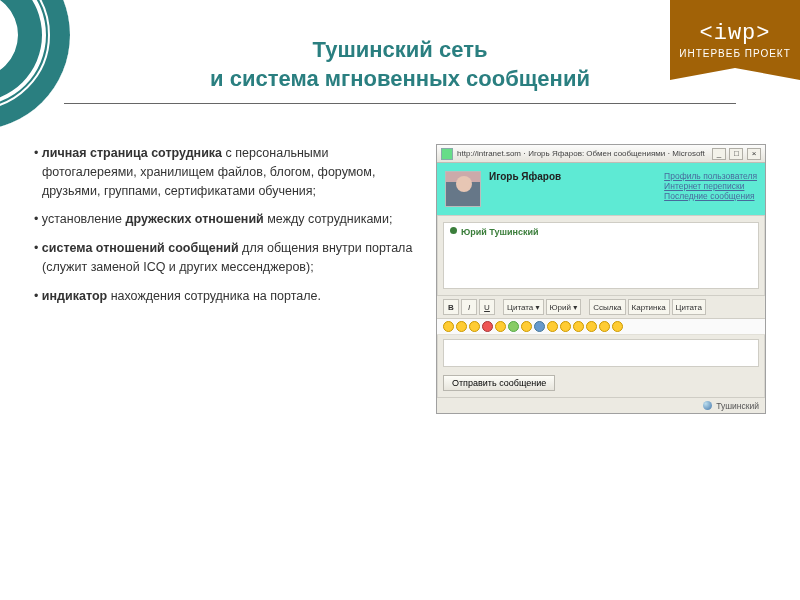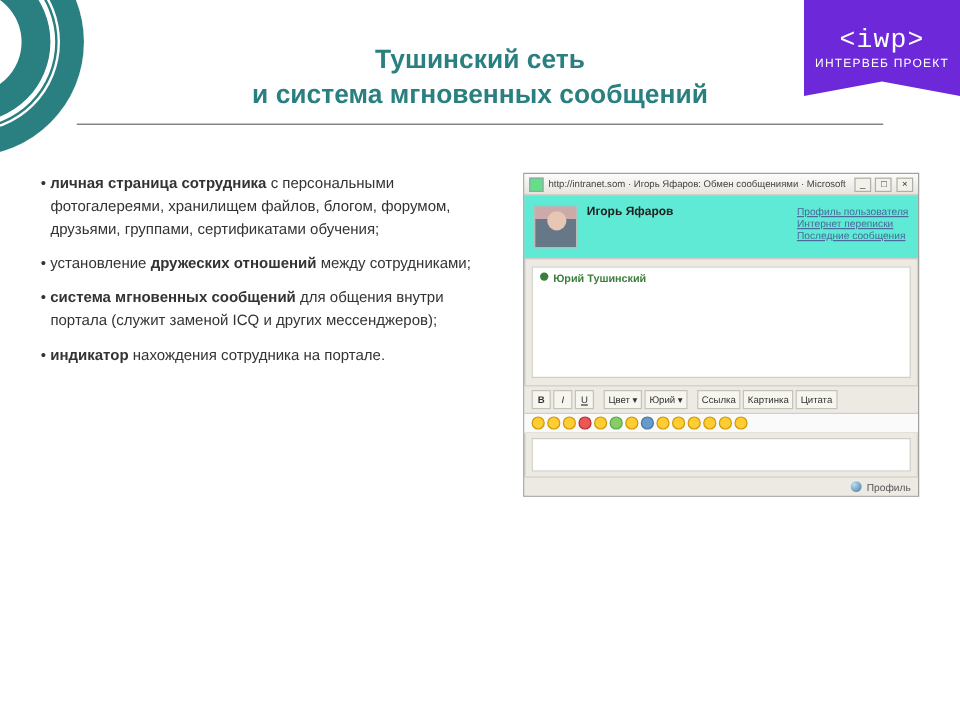--- a/index.html
+++ b/index.html
@@ -11,21 +11,21 @@
     position: relative;
     overflow: hidden;
   }
   
   .badge {
     position: absolute;
     top: 0;
     right: 0;
     width: 130px;
     height: 80px;
-    background: #6d28d9;
+    background: #a16207;
     color: #fff;
     display: flex;
     flex-direction: column;
     align-items: center;
     justify-content: center;
     clip-path: polygon(0 0, 100% 0, 100% 100%, 50% 85%, 0 100%);
   }
   .badge .line1 { font-size: 22px; letter-spacing: 1px; font-family: "Courier New", monospace; }
   .badge .line2 { font-size: 10px; letter-spacing: 1px; margin-top: 2px; }
 
@@ -196,21 +196,21 @@
 <div class="title">
   <div>Тушинский сеть</div>
   <div>и система мгновенных сообщений</div>
 </div>
 <hr class="rule">
 
 <div class="content">
   <ul class="bullets">
     <li><span></span><b>личная страница сотрудника</b><span> с персональными фотогалереями, хранилищем файлов, блогом, форумом, друзьями, группами, сертификатами обучения;</span></li>
     <li><span>установление </span><b>дружеских отношений</b><span> между сотрудниками;</span></li>
-    <li><span></span><b>система мгновенных сообщений</b><span> для общения внутри портала (служит заменой ICQ и других мессенджеров);</span></li>
+    <li><span></span><b>система отношений сообщений</b><span> для общения внутри портала (служит заменой ICQ и других мессенджеров);</span></li>
     <li><span></span><b>индикатор</b><span> нахождения сотрудника на портале.</span></li>
   </ul>
 
   <div class="shot">
     <div class="titlebar">
       <span class="favicon"></span>
       <span class="ttext">http://intranet.som · Игорь Яфаров: Обмен сообщениями · Microsoft Internet Explorer</span>
       <span class="winbtns">
         <span>_</span>
         <span>□</span>
@@ -241,21 +241,21 @@
       <span class="tbtn">
           <b>B</b>
         </span>
       <span class="tbtn">
           <i>I</i>
         </span>
       <span class="tbtn">
           <u>U</u>
         </span>
       <span class="spacer"></span>
-      <span class="tbtn">Цвет ▾</span>
+      <span class="tbtn">Цитата ▾</span>
       <span class="tbtn">Юрий ▾</span>
       <span class="spacer"></span>
       <span class="tbtn">Ссылка</span>
       <span class="tbtn">Картинка</span>
       <span class="tbtn">Цитата</span>
     </div>
 
     <div class="smilerow">
       <span class="smile"></span>
       <span class="smile"></span>
@@ -268,19 +268,22 @@
       <span class="smile"></span>
       <span class="smile"></span>
       <span class="smile"></span>
       <span class="smile"></span>
       <span class="smile"></span>
       <span class="smile"></span>
     </div>
 
     <div class="inputarea"></div>
 
+    <div class="sendrow">
+      <button class="sendbtn">Отправить сообщение</button>
+    </div>
 
     <div class="statusbar">
       <span class="globe"></span>
-      <span>Профиль</span>
+      <span>Тушинский</span>
     </div>
   </div>
 </div>
 
 </body></html>

